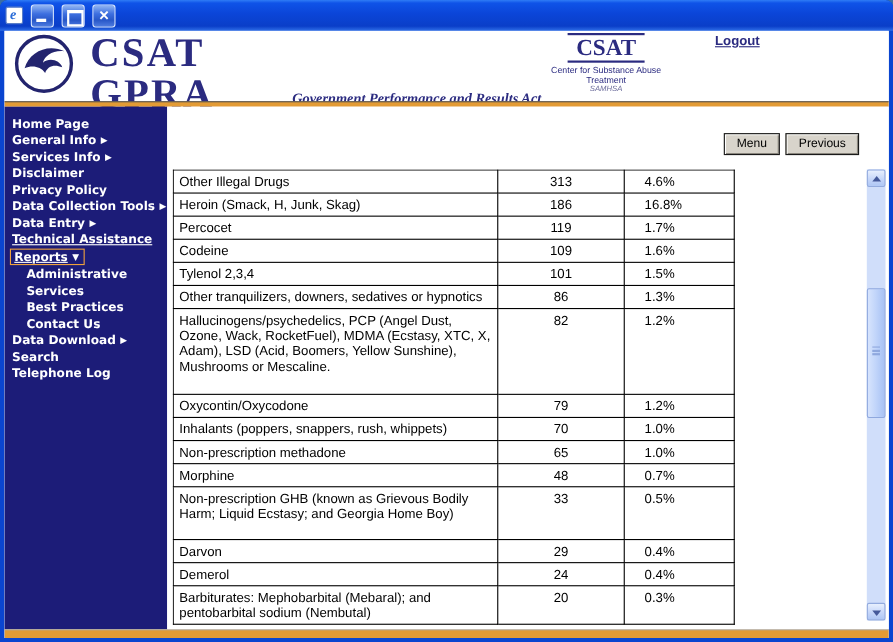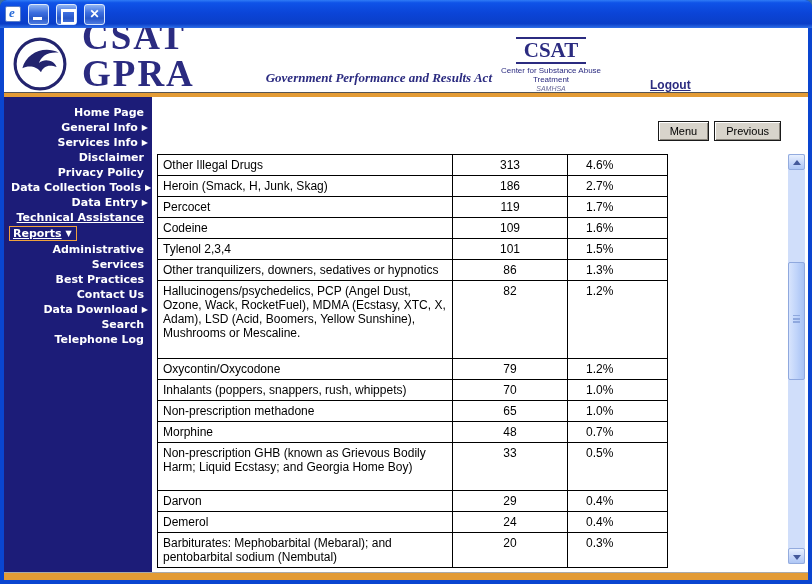--- a/index.html
+++ b/index.html
@@ -48,21 +48,21 @@
     color:#fff; font-size:12px; font-weight:bold; line-height:19px; text-align:center;
   }
 
   
   .page {
     position:absolute; top:28px; left:4px; right:4px; bottom:4px;
     background:#fff; display:flex; flex-direction:column; overflow:hidden;
   }
 
   
-  .header { height:64px; display:flex; align-items:flex-end; padding:2px 12px 0 8px; background:#fff; }
+  .header { height:64px; display:flex; align-items:flex-start; padding:2px 12px 0 8px; background:#fff; }
   .hhs-logo { width:56px; height:56px; flex:0 0 auto; margin-right:14px; }
   .brand { display:flex; align-items:flex-end; }
   .brand-main {
     font-family:"Liberation Serif", serif; font-weight:bold; font-size:37px;
     color:var(--logo-navy,#2B2B80); letter-spacing:2px; line-height:1;
   }
   .brand-tagline {
     font-family:"Liberation Serif", serif; font-weight:bold; font-style:italic;
     font-size:13px; color:var(--logo-navy,#2B2B80); margin:0 0 6px 12px; white-space:nowrap;
   }
@@ -86,21 +86,21 @@
 
   
   .body-row { flex:1; display:flex; min-height:0; }
 
   .sidebar {
     width:148px; flex:0 0 auto; background:var(--navy,#1C1C78);
     padding-top:8px; overflow:hidden;
   }
   .nav-item {
     color:#fff; font-family:"DejaVu Sans", sans-serif; font-weight:bold; font-size:11px;
-    line-height:13px; padding:1px 4px 1px 7px; white-space:nowrap; cursor:pointer;text-align:right;
+    line-height:13px; padding:1px 4px 1px 7px; white-space:nowrap; cursor:pointer;
   }
   .nav-arrow { font-size:8px; margin-left:4px; vertical-align:1px; }
   .nav-item.submenu { padding-left:20px; }
   .nav-item.underline .nav-label { text-decoration:underline; }
   .nav-item.selected {
     border:1px solid #F0A23C; width:fit-content; padding:0 4px 0 3px; margin:1px 0 1px 5px;
   }
 
   .content { flex:1; position:relative; background:#fff; overflow:hidden; }
 
@@ -272,21 +272,21 @@
 
                 <tr class="table-row">
                   <td class="cell-label">Other Illegal Drugs</td>
                   <td class="cell-count">313</td>
                   <td class="cell-percent">4.6%</td>
                 </tr>
 
                 <tr class="table-row">
                   <td class="cell-label">Heroin (Smack, H, Junk, Skag)</td>
                   <td class="cell-count">186</td>
-                  <td class="cell-percent">2.7%</td>
+                  <td class="cell-percent">16.8%</td>
                 </tr>
 
                 <tr class="table-row">
                   <td class="cell-label">Percocet</td>
                   <td class="cell-count">119</td>
                   <td class="cell-percent">1.7%</td>
                 </tr>
 
                 <tr class="table-row">
                   <td class="cell-label">Codeine</td>

